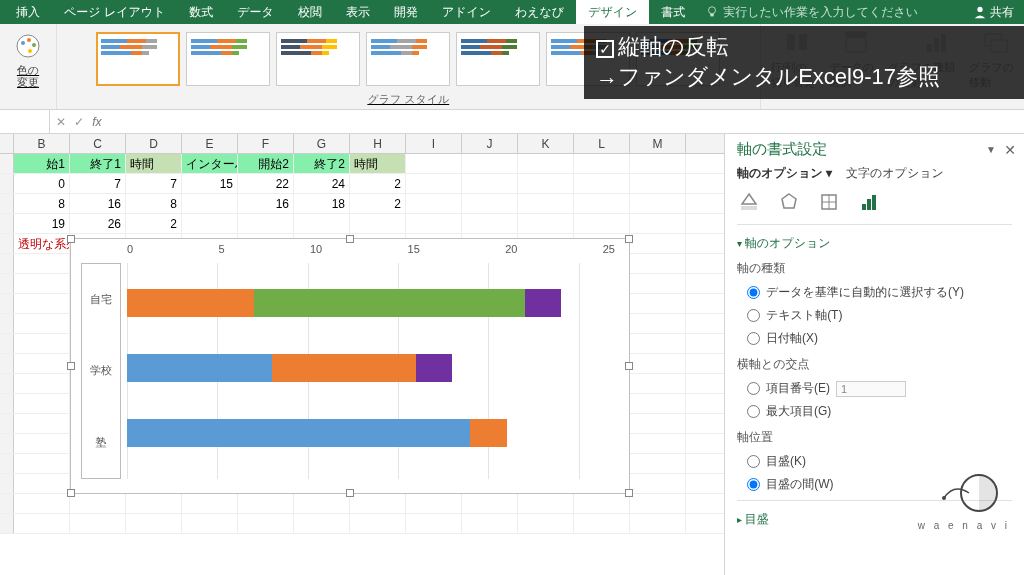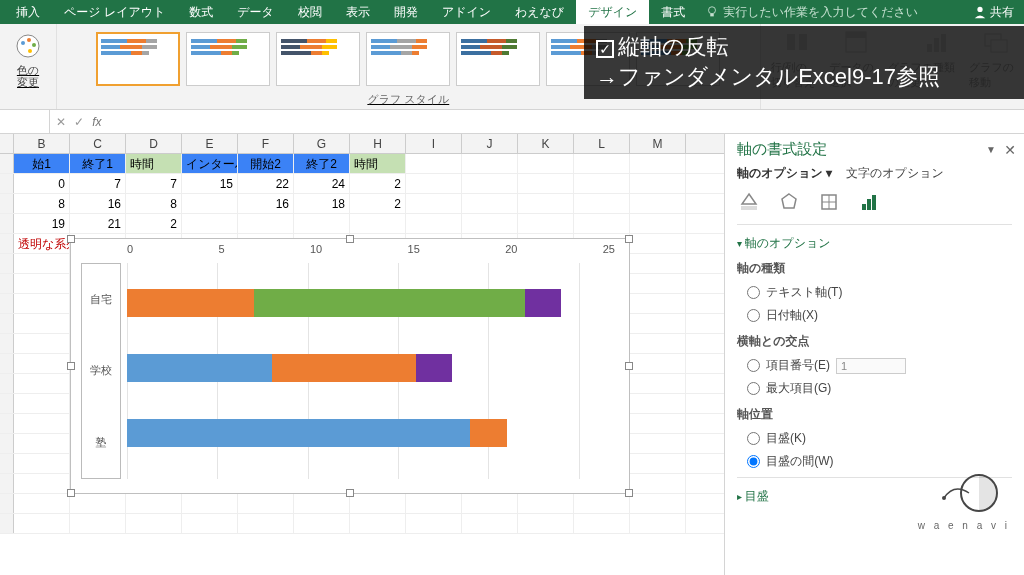--- a/index.html
+++ b/index.html
@@ -44,21 +44,21 @@
 
 .sheet-area { display: flex; height: calc(575px - 24px - 86px - 24px); }
 .grid { flex: 1; position: relative; overflow: hidden; background: #fff; }
 .col-headers { display: flex; height: 20px; background: #f3f3f3; border-bottom: 1px solid #ccc; }
 .col-headers div { width: 56px; border-right: 1px solid #ccc; text-align: center; font-size: 12px; color: #444; line-height: 20px; }
 .col-headers div:first-child { width: 14px; }
 .rows { }
 .row { display: flex; height: 20px; border-bottom: 1px solid #eee; }
 .row .rh { width: 14px; background: #f3f3f3; border-right: 1px solid #ccc; font-size: 10px; text-align: center; color: #444; }
 .row .cell { width: 56px; border-right: 1px solid #eee; padding: 0 4px; font-size: 12px; line-height: 20px; text-align: right; overflow: hidden; white-space: nowrap; }
-.row .cell.th { background: #3b82f6; text-align: center; }
+.row .cell.th { background: #86efac; text-align: right; }
 .row .cell.hl { background: #c5e0b3; text-align: left; }
 .row .cell.redtxt { color: #c00000; text-align: left; }
 .row .cell.redtxt2 { color: #c00000; text-align: center; }
 
 
 .chart-obj { position: absolute; left: 70px; top: 104px; width: 560px; height: 256px; background: #fff; border: 1px solid #bfbfbf; }
 .chart-obj .handle { position: absolute; width: 8px; height: 8px; background: #fff; border: 1px solid #888; }
 .chart-obj .h-tl { left: -4px; top: -4px; } .chart-obj .h-tr { right: -4px; top: -4px; }
 .chart-obj .h-bl { left: -4px; bottom: -4px; } .chart-obj .h-br { right: -4px; bottom: -4px; }
 .chart-obj .h-tm { left: 50%; top: -4px; margin-left:-4px; } .chart-obj .h-bm { left: 50%; bottom: -4px; margin-left:-4px; }
@@ -78,21 +78,21 @@
 .side-pane .dd-x { position: absolute; right: 28px; top: 10px; color: #666; cursor: pointer; font-size: 10px; }
 .opt-tabs { display: flex; gap: 14px; font-size: 12px; color: #444; margin-bottom: 8px; }
 .opt-tabs .t { cursor: pointer; }
 .opt-tabs .t.active { color: #333; font-weight: bold; }
 .icon-row { display: flex; gap: 16px; margin-bottom: 10px; }
 .icon-row .ic { width: 24px; height: 24px; cursor: pointer; display:flex; align-items:center; justify-content:center; }
 .sect { border-top: 1px solid #e1e1e1; padding: 8px 0 4px; }
 .sect-h { color: #217346; font-size: 12px; cursor: pointer; padding: 2px 0; }
 .sect-h::before { content: "▸ "; font-size: 10px; }
 .sect-h.open::before { content: "▾ "; }
-.sub-h { font-weight: bold; font-size: 12px; color: #555; margin: 6px 0 4px; }
+.sub-h { font-weight: normal; font-size: 12px; color: #555; margin: 6px 0 4px; }
 .radio-row, .check-row { display: flex; align-items: center; gap: 6px; padding: 3px 0 3px 10px; font-size: 12px; }
 .radio-row input, .check-row input { margin: 0; }
 .num-input { width: 70px; border: 1px solid #ccc; padding: 1px 4px; font-size: 11px; margin-left: auto; color:#888; }
 
 .logo-wm { position: absolute; right: 14px; bottom: 44px; opacity: 0.9; text-align: center; font-size: 10px; letter-spacing: 3px; color: #555; }
 .logo-wm svg { display:block; margin: 0 auto 2px; }
 </style>
 </head>
 <body>
 
@@ -375,21 +375,21 @@
           <div class="cell ">2</div>
           <div class="cell "></div>
           <div class="cell "></div>
           <div class="cell "></div>
           <div class="cell "></div>
           <div class="cell "></div>
         </div>
         <div class="row">
           <div class="rh"></div>
           <div class="cell ">19</div>
-          <div class="cell ">21</div>
+          <div class="cell ">26</div>
           <div class="cell ">2</div>
           <div class="cell "></div>
           <div class="cell "></div>
           <div class="cell "></div>
           <div class="cell "></div>
           <div class="cell "></div>
           <div class="cell "></div>
           <div class="cell "></div>
           <div class="cell "></div>
           <div class="cell "></div>
@@ -701,20 +701,24 @@
             <rect x="8" y="7" width="4" height="11" fill="#217346"></rect>
             <rect x="13" y="3" width="4" height="15" fill="#217346"></rect>
           </svg>
         </span>
     </div>
 
     <div class="sect">
       <div class="sect-h open">軸のオプション</div>
       <div class="sub-h">軸の種類</div>
       <label class="radio-row">
+          <input type="radio" name="at" checked="" style="">
+          <span>データを基準に自動的に選択する(Y)</span>
+        </label>
+      <label class="radio-row">
           <input type="radio" name="at" style="">
           <span>テキスト軸(T)</span>
         </label>
       <label class="radio-row">
           <input type="radio" name="at" style="">
           <span>日付軸(X)</span>
         </label>
 
       <div class="sub-h">横軸との交点</div>
       <label class="radio-row">

